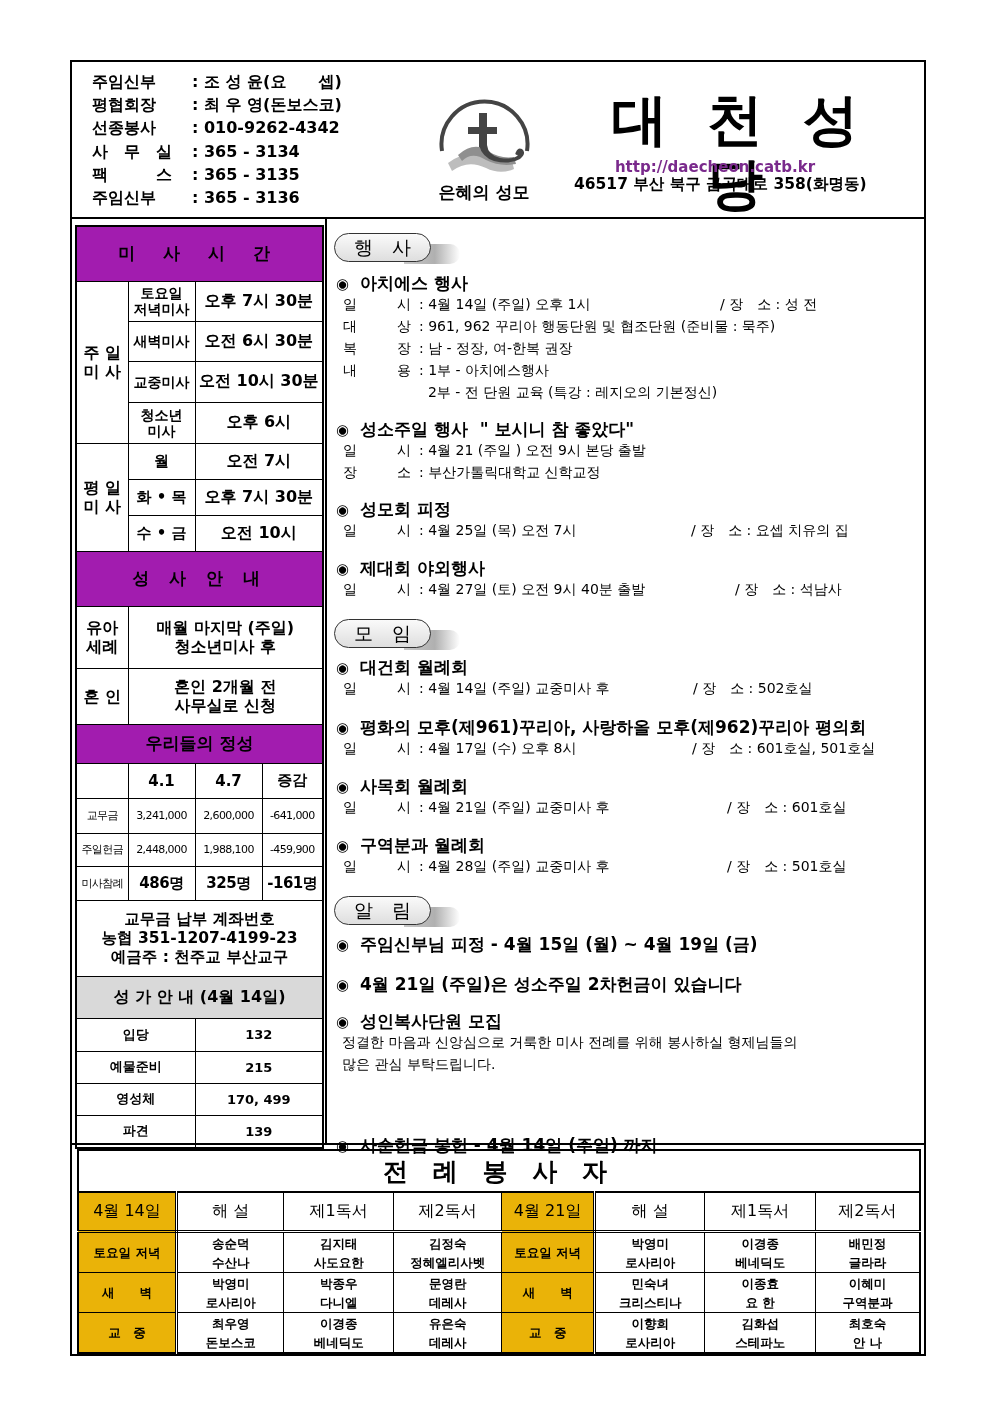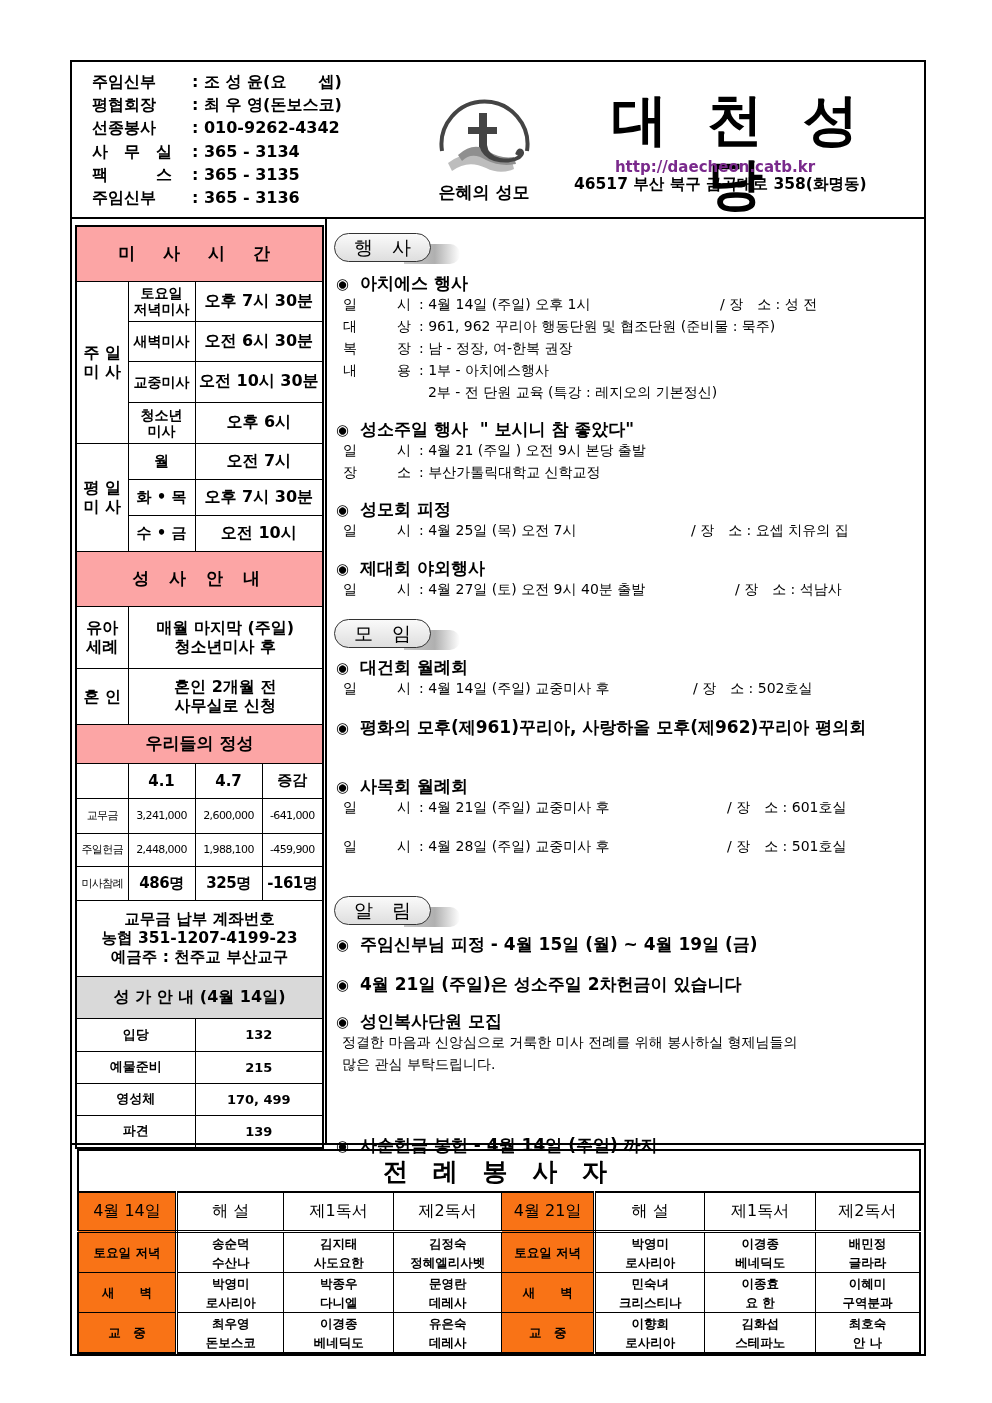--- a/index.html
+++ b/index.html
@@ -17,21 +17,21 @@
   .info .v{margin-left:20px;}
   .logo{left:430px;top:85px;width:110px;height:95px;}
   .logo-cap{left:424px;top:181px;width:120px;text-align:center;font-size:17px;font-weight:bold;}
   .title{left:565px;top:88px;width:350px;text-align:center;font-size:56px;font-weight:bold;letter-spacing:10px;line-height:64px;}
   .url{left:600px;top:158px;width:230px;text-align:center;font-size:15px;color:#7a2a8c;text-decoration:none;font-weight:bold;}
   .addr{left:574px;top:174px;width:345px;font-size:15.5px;font-weight:bold;white-space:pre;}
 
   
   table.side{position:absolute;left:75px;top:225px;width:247px;border-collapse:collapse;table-layout:fixed;border:2px solid #000;}
   table.side td{border:1px solid #000;text-align:center;vertical-align:middle;padding:0;white-space:pre-line;font-weight:bold;}
-  .g1{background:#fca5a5;margin-left:44px;}
+  .g1{background:#a21caf;margin-left:44px;}
   .g2{background:#d9d9d9;}
   .sh{font-size:17px;letter-spacing:11px;}
   .sh2{font-size:17px;letter-spacing:7px;}
   .grp{font-size:16px;line-height:19px;}
   .nm{font-size:14px;line-height:16px;}
   .tm{font-size:16px;}
   .sm{font-size:11px;letter-spacing:-0.6px;font-weight:normal !important;}
   .smb{font-size:15px;letter-spacing:-0.5px;}
   .acc{font-size:15.5px;line-height:19px;}
   .hy{font-size:13px;}
@@ -50,21 +50,21 @@
   .blk .ln .v{margin-left:8px;}
   .blk .ln .p{position:absolute;top:0;}
   .blk .txt{font-size:14px;line-height:22px;white-space:pre;padding-left:6px;}
 
   
   table.lit{position:absolute;left:77px;top:1149px;width:844px;border-collapse:collapse;table-layout:fixed;border:2px solid #000;}
   table.lit td{border:1px solid #000;text-align:center;vertical-align:middle;padding:0;white-space:pre-line;}
   table.lit .t td{height:40px;border-bottom:2px solid #000;font-size:25px;font-weight:bold;letter-spacing:8px;}
   table.lit .h td{height:37px;font-size:16px;border-bottom:3px double #000;}
   table.lit .r td{height:39px;font-size:12.5px;line-height:19px;font-weight:bold;}
-  table.lit .g{background:#f97316;}
+  table.lit .g{background:#eab308;}
   table.lit .dl{border-right:3px double #000;}
   table.lit .rl{font-size:12.5px;}
 </style>
 </head>
 <body>
 
 <div class="abs frame"></div>
 <div class="abs hline" style="left:70px;top:217px;width:856px;"></div>
 <div class="abs vline" style="left:325px;top:218px;height:927px;"></div>
 <div class="abs hline" style="left:70px;top:1143px;width:856px;"></div>
@@ -244,28 +244,30 @@
   <div class="body">모　임</div>
 </div>
 
 <div class="blk" style="top:657px">
   <div class="tt"><span class="bul">◉</span><span>대건회 월례회</span></div>
   <div class="ln"><span class="k">일 시</span><span class="v">: 4월 14일 (주일) 교중미사 후</span><span class="p" style="left:357px">/ 장　소 : 502호실</span></div>
 </div>
 
 <div class="blk" style="top:717px">
   <div class="tt"><span class="bul">◉</span><span>평화의 모후(제961)꾸리아, 사랑하올 모후(제962)꾸리아 평의회</span></div>
+  <div class="ln"><span class="k">일 시</span><span class="v">: 4월 17일 (수) 오후 8시</span><span class="p" style="left:356px">/ 장　소 : 601호실, 501호실</span></div>
 </div>
 
 <div class="blk" style="top:776px">
   <div class="tt"><span class="bul">◉</span><span>사목회 월례회</span></div>
   <div class="ln"><span class="k">일 시</span><span class="v">: 4월 21일 (주일) 교중미사 후</span><span class="p" style="left:391px">/ 장　소 : 601호실</span></div>
 </div>
 
 <div class="blk" style="top:835px">
+  <div class="tt"><span class="bul">◉</span><span>구역분과 월례회</span></div>
   <div class="ln"><span class="k">일 시</span><span class="v">: 4월 28일 (주일) 교중미사 후</span><span class="p" style="left:391px">/ 장　소 : 501호실</span></div>
 </div>
 
 <div class="pill" style="top:896px">
   <div class="sh-tail"></div>
   <div class="body">알　림</div>
 </div>
 
 <div class="blk" style="top:934px">
   <div class="tt"><span class="bul">◉</span><span>주임신부님 피정 - 4월 15일 (월) ~ 4월 19일 (금)</span></div>

